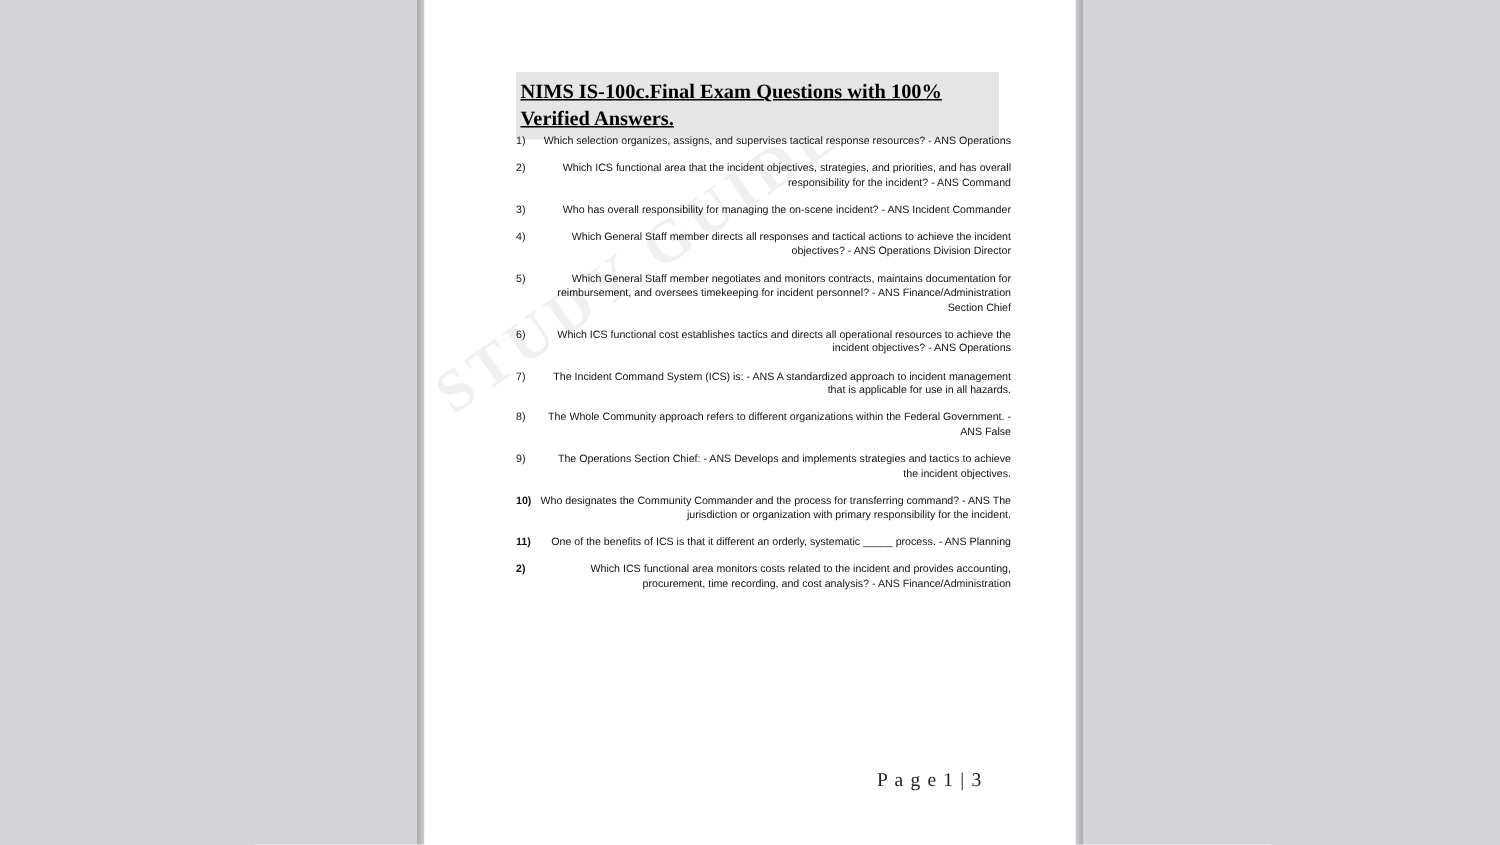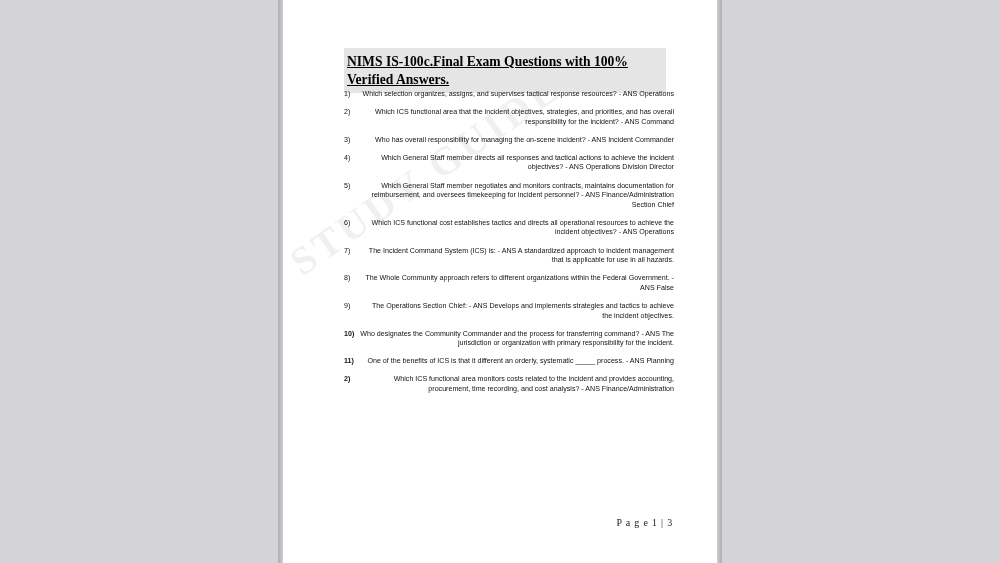--- a/index.html
+++ b/index.html
@@ -106,24 +106,24 @@
     width: 16px;
     flex: 0 0 16px;
     font-weight: bold;
   }
   .qa-text {
     flex: 1 1 auto;
     text-align: right;
   }
   .page-footer {
     position: absolute;
-    right: 44px;
+    right: 62px;
     bottom: 35px;
     font-family: "Liberation Serif", serif;
-    font-size: 10px;
+    font-size: 13px;
     letter-spacing: 0.8px;
     color: #222222;
   }
 </style>
 </head>
 <body>
 
 <div class="viewer">
   <div class="gutter-left"></div>
   <div class="gutter-right"></div>

